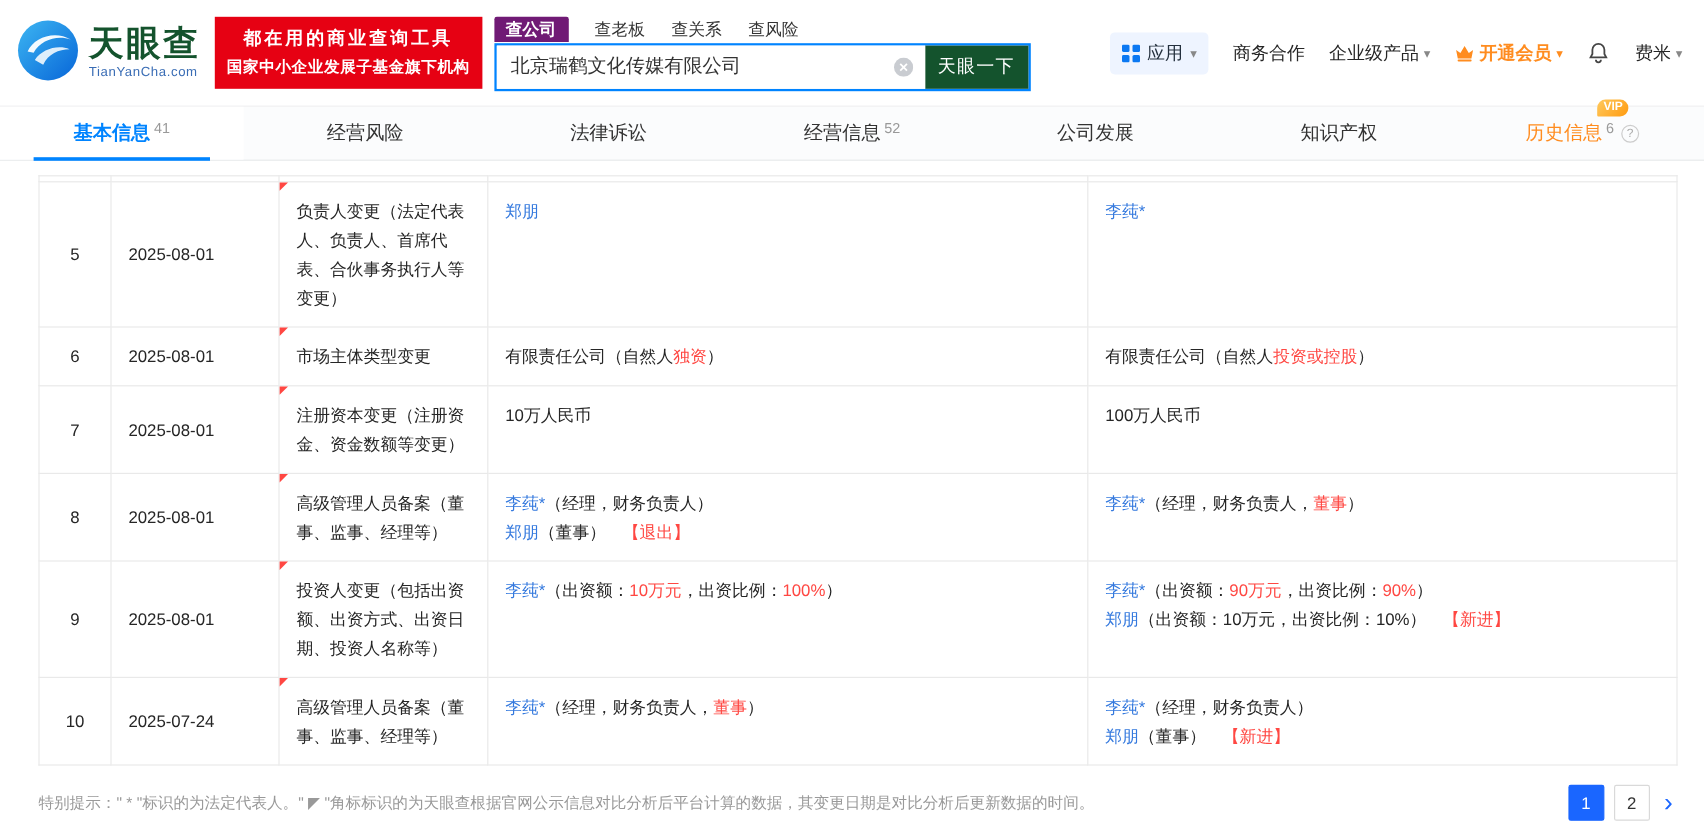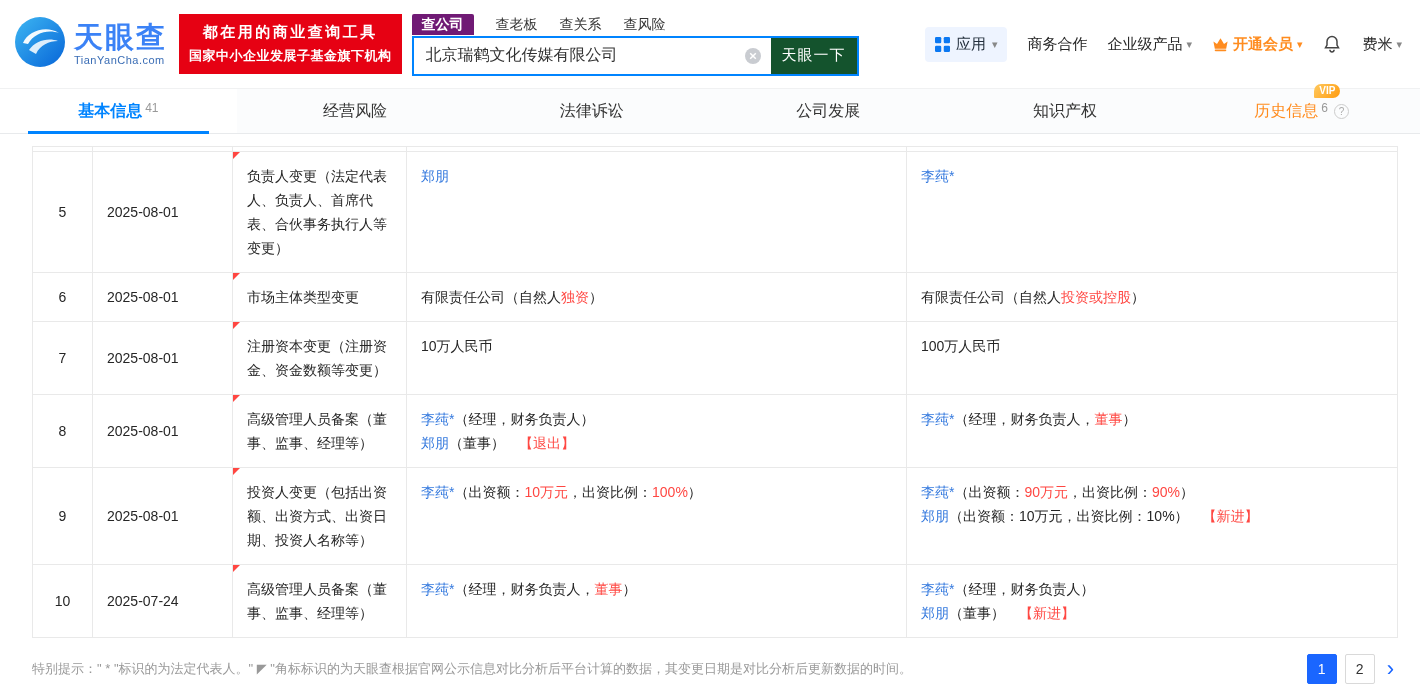--- a/index.html
+++ b/index.html
@@ -4,21 +4,21 @@
 <style>
   * { box-sizing: border-box; }
   body {
     margin: 0; width: 1420px; height: 689px; overflow: hidden;
     background: #fff; color: #262626;
     font-family: "Liberation Sans", "DejaVu Sans", sans-serif;
   }
   
   .site-header { display:flex; align-items:center; height:88px; padding:0 14px; }
   .logo { display:flex; align-items:center; gap:8px; cursor:pointer; flex-shrink:0; }
-  .logo-brand { display:block; font-size:29px; font-weight:bold; color:#3b82f6; letter-spacing:2px; line-height:30px; }
+  .logo-brand { display:block; font-size:29px; font-weight:bold; color:#14532d; letter-spacing:2px; line-height:30px; }
   .logo-domain { display:block; font-size:11px; color:#3a6db5; letter-spacing:.5px; margin-top:2px; }
   .slogan-box { background:#e60113; color:#fff; text-align:center; padding:9px 10px; margin-left:12px; flex-shrink:0; }
   .slogan-line1 { font-size:15px; font-weight:bold; letter-spacing:2.5px; }
   .slogan-line2 { font-size:13px; font-weight:bold; letter-spacing:.5px; margin-top:5px; }
   .search-area { margin-left:10px; flex-shrink:0; }
   .search-tabs { display:flex; align-items:flex-end; gap:22px; height:22px; margin-bottom:1px; }
   .search-tab { font-size:14px; color:#333; line-height:21px; cursor:pointer; }
   .search-tab.active { background:#701a75; color:#fff; padding:0 10px; font-weight:bold; border-radius:2px 2px 0 0; }
   .search-bar { display:flex; width:447px; height:40px; border:2px solid #0084ff; }
   .search-input-wrap { position:relative; flex:1; }
@@ -161,20 +161,24 @@
       <span class="tab-label">基本信息</span>
       <span class="count-wrap"><span class="tab-count">41</span></span>
     </div>
     <div class="nav-tab">
       <span class="tab-label">经营风险</span>
     </div>
     <div class="nav-tab">
       <span class="tab-label">法律诉讼</span>
     </div>
     <div class="nav-tab">
+      <span class="tab-label">经营信息</span>
+      <span class="count-wrap"><span class="tab-count">52</span></span>
+    </div>
+    <div class="nav-tab">
       <span class="tab-label">公司发展</span>
     </div>
     <div class="nav-tab">
       <span class="tab-label">知识产权</span>
     </div>
     <div class="nav-tab orange">
       <span class="tab-label">历史信息</span>
       <span class="count-wrap"><span class="vip-badge">VIP</span><span class="tab-count">6</span></span>
       <span class="help-icon">?</span>
     </div>

